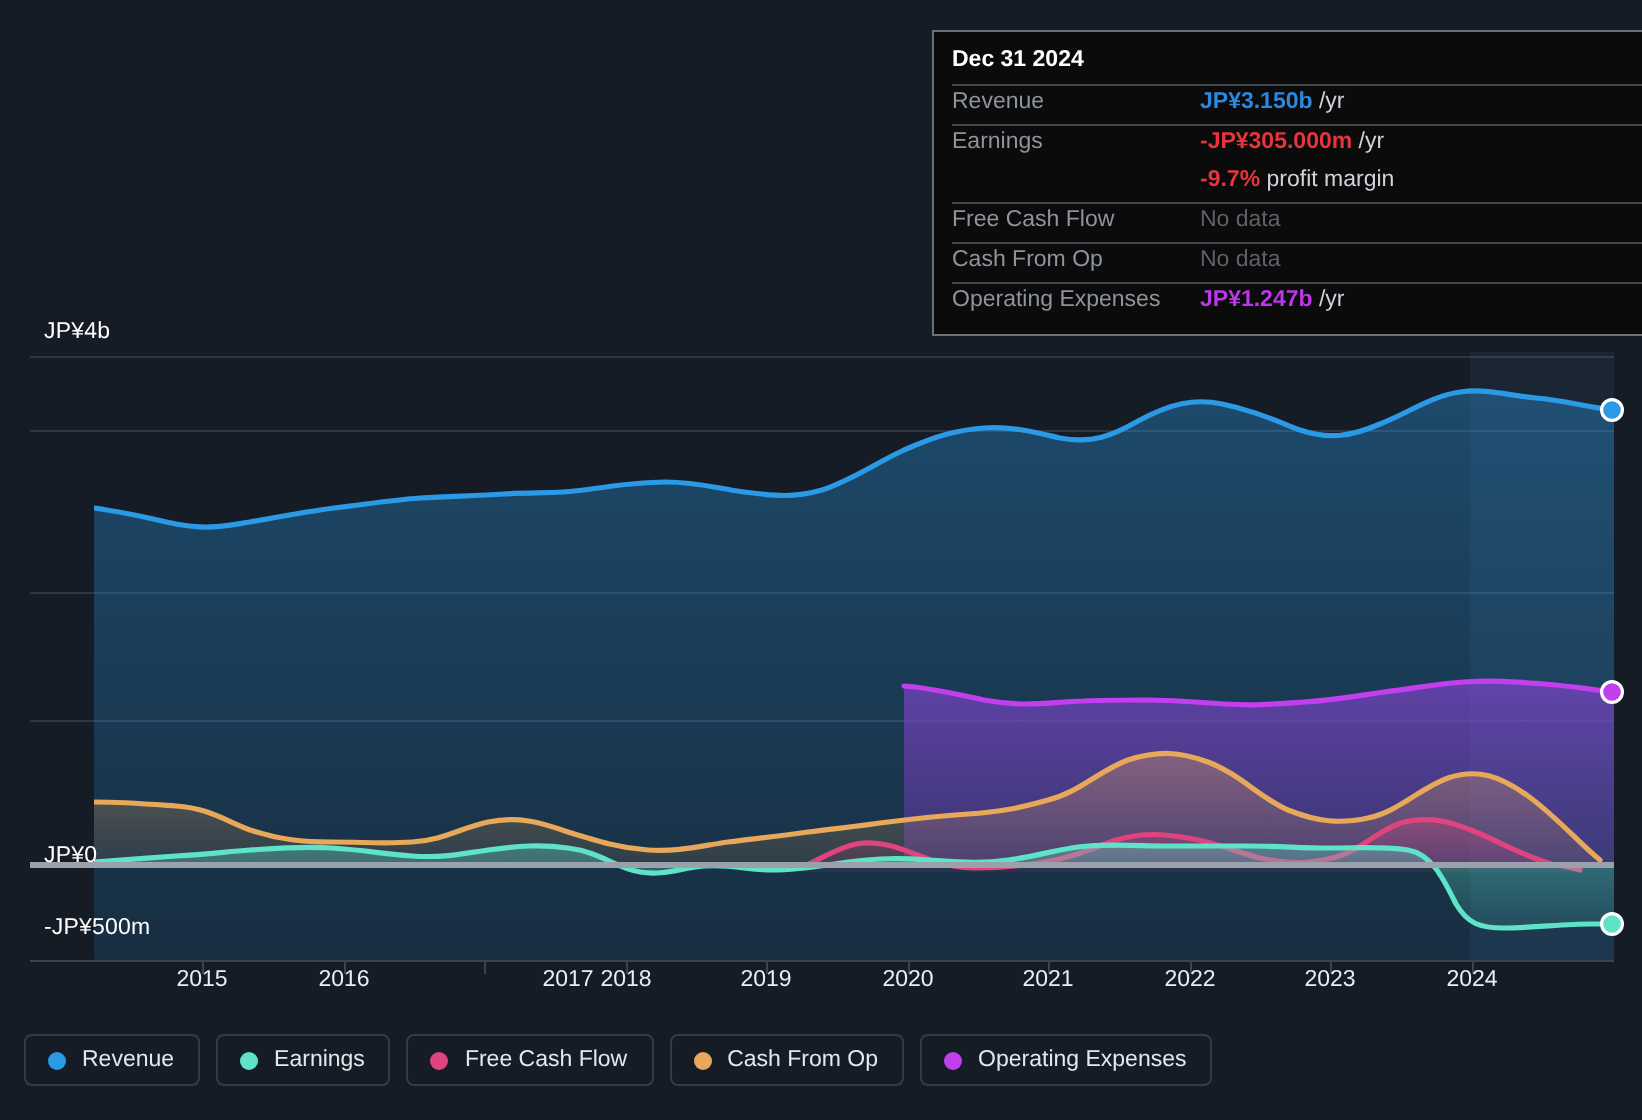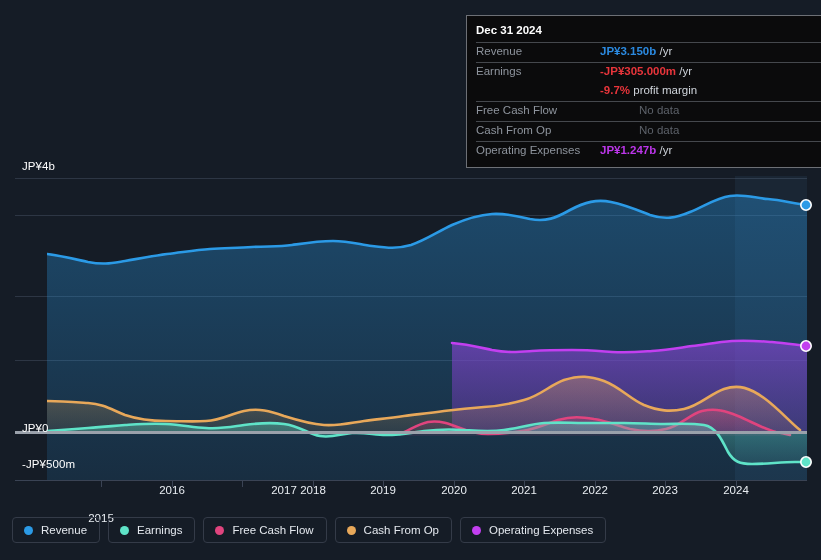--- a/index.html
+++ b/index.html
@@ -78,21 +78,21 @@
     font-size: 11.5px;
     color: #8e949d;
     white-space: nowrap;
   }
   .tt-val {
     font-size: 11.5px;
     white-space: nowrap;
   }
   .tt-val .amt { font-weight: bold; }
   .tt-val .unit { color: #cfd4db; font-weight: normal; text-align: center; }
-  .tt-val.nodata { color: #5d626a; margin-left: 39px; }
+  .tt-val.nodata { color: #5d626a; }
   .amt-revenue { color: #2b8ae0; }
   .amt-earnings { color: #e8353b; }
   .amt-margin  { color: #e8353b; }
   .amt-opex    { color: #bc36ea; }
 
   
   #legend {
     position: absolute;
     left: 12px;
     top: 517px;
@@ -251,21 +251,21 @@
     </g>
   </svg>
 
   <div>
     <div class="y-label" style="left:22px; top:160px;">JP¥4b</div>
     <div class="y-label" style="left:22px; top:422px;">JP¥0</div>
     <div class="y-label" style="left:22px; top:458px;">-JP¥500m</div>
   </div>
 
   <div>
-    <div class="x-label" style="left:101px; top:512px;">2015</div>
+    <div class="x-label" style="left:101px; top:484px;">2015</div>
     <div class="x-label" style="left:172px; top:484px;">2016</div>
     <div class="x-label" style="left:242px; top:484px;margin-left:42px;">2017</div>
     <div class="x-label" style="left:313px; top:484px;text-align:right;">2018</div>
     <div class="x-label" style="left:383px; top:484px;">2019</div>
     <div class="x-label" style="left:454px; top:484px;">2020</div>
     <div class="x-label" style="left:524px; top:484px;">2021</div>
     <div class="x-label" style="left:595px; top:484px;">2022</div>
     <div class="x-label" style="left:665px; top:484px;">2023</div>
     <div class="x-label" style="left:736px; top:484px;">2024</div>
   </div>

